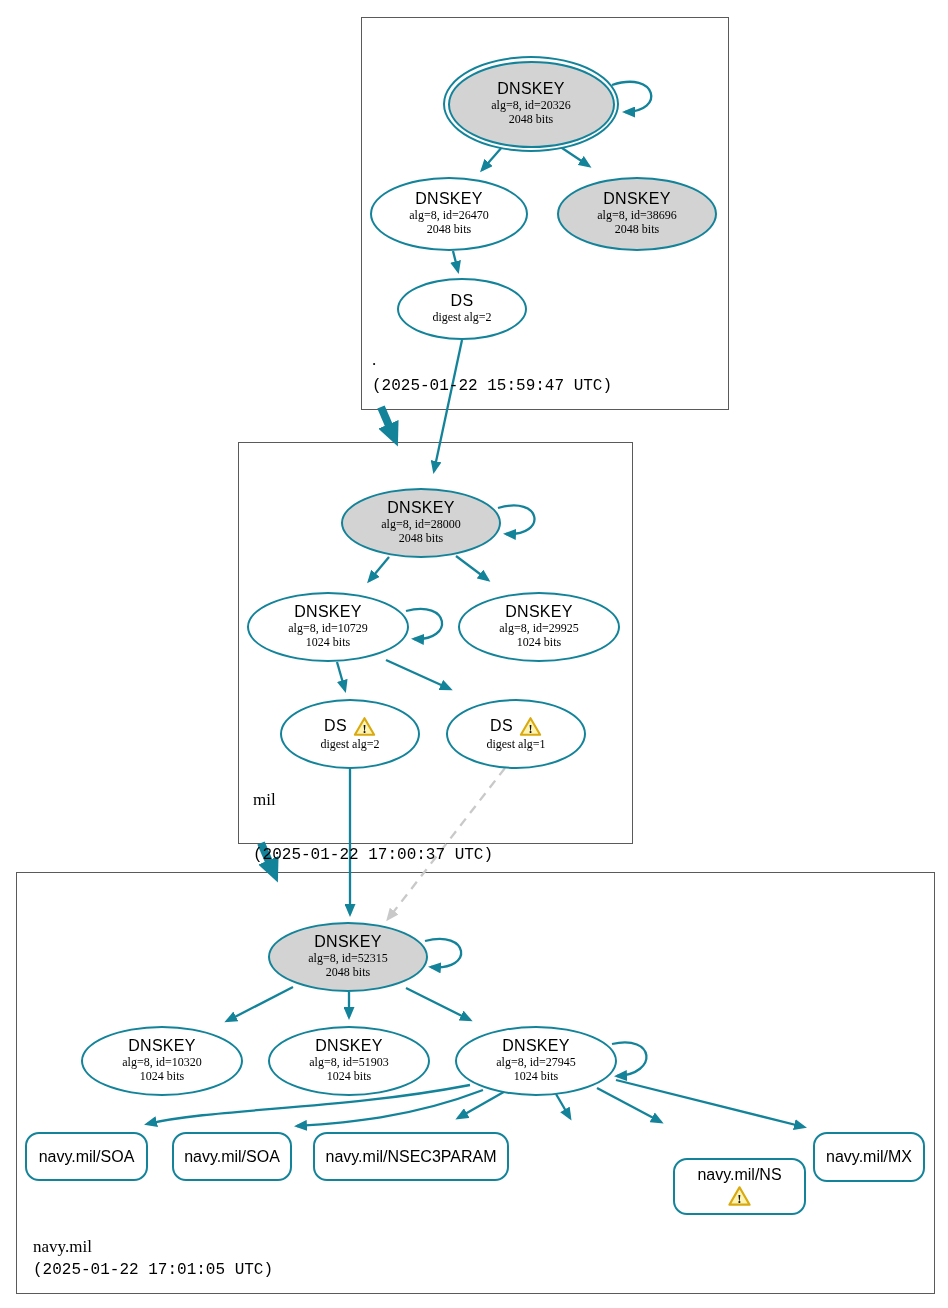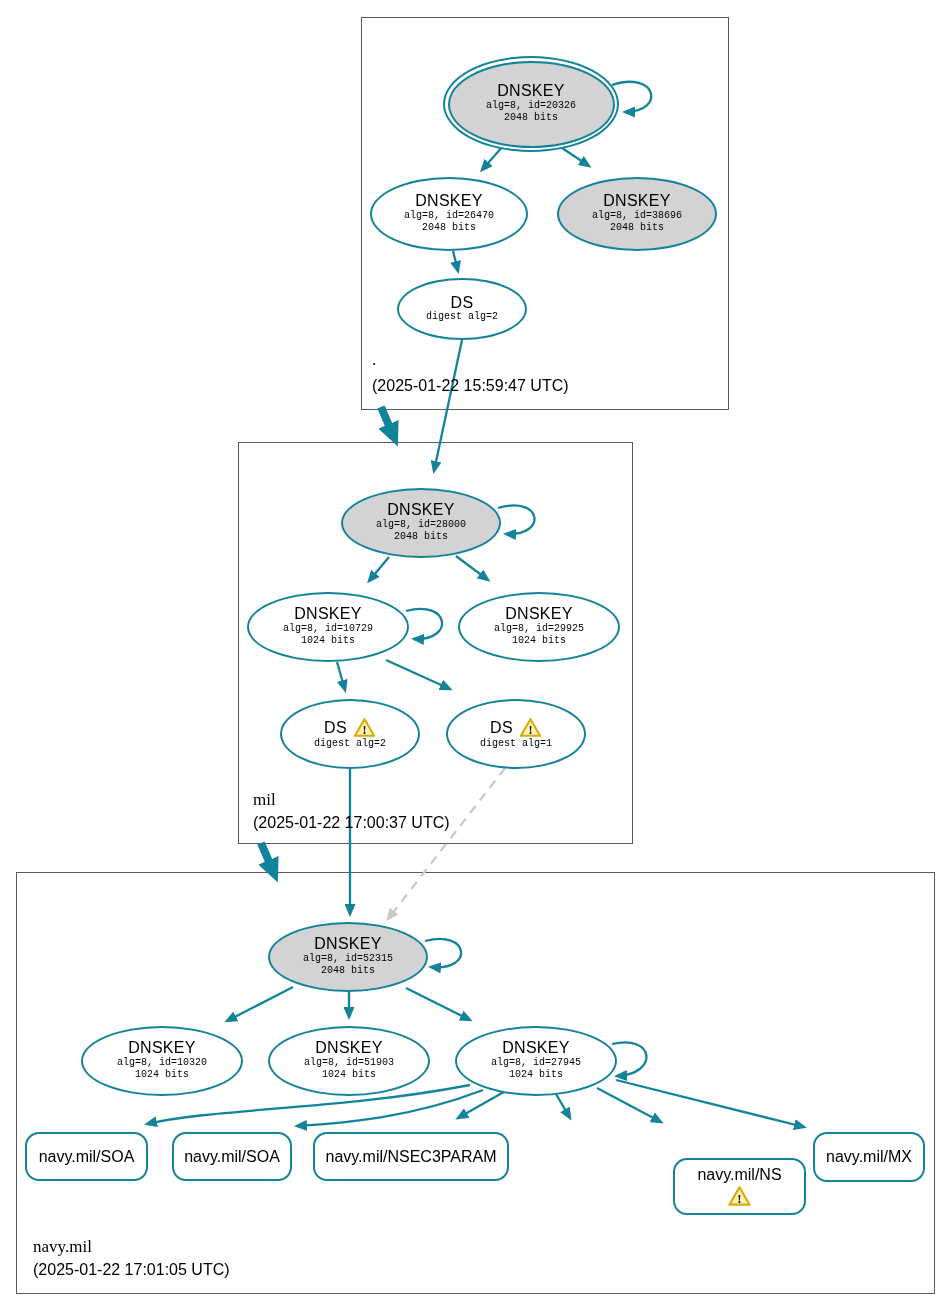--- a/index.html
+++ b/index.html
@@ -9,27 +9,27 @@
   #edges{position:absolute;left:0;top:0;z-index:2;pointer-events:none;}
   .node{position:absolute;border:2.4px solid #13839a;border-radius:50%;background:#fff;
         display:flex;flex-direction:column;align-items:center;justify-content:center;
         text-align:right;z-index:3;box-sizing:border-box;}
   .node.gray{background:#d3d3d3;}
   .node.dblring{background:#fff;}
   .node.dblring::before{content:"";position:absolute;inset:2.5px;border:2.4px solid #13839a;
         border-radius:50%;background:#d3d3d3;z-index:0;}
   .node>*{position:relative;z-index:1;}
   .nt{font-size:16px;line-height:1.05;letter-spacing:.3px;}
-  .na{font-family:Liberation Mono, monospace;font-size:10px;line-height:1.22;}
+  .na{font-family:Liberation Serif, serif;font-size:12px;line-height:1.22;}
   .titlerow{display:flex;align-items:center;justify-content:center;gap:6px;line-height:1;}
   .rrset{position:absolute;border:2.4px solid #13839a;border-radius:14px;background:#fff;
         display:flex;flex-direction:column;align-items:center;justify-content:center;
         font-size:16px;z-index:3;box-sizing:border-box;gap:1px;}
   .zlabel{position:absolute;font-family:"Liberation Serif",serif;font-size:17px;z-index:3;}
-  .zts{position:absolute;font-family:Liberation Sans, sans-serif;font-size:16px;z-index:3;}
+  .zts{position:absolute;font-family:Liberation Mono, monospace;font-size:16px;z-index:3;}
   .warn{display:inline-block;vertical-align:middle;}
 </style>
 </head>
 <body>
 
 <div id="stage">
 
   <div class="zonebox" style="left:361px;top:17px;width:366px;height:391px;"></div>
   <div class="zonebox" style="left:238px;top:442px;width:393px;height:400px;"></div>
   <div class="zonebox" style="left:16px;top:872px;width:917px;height:420px;"></div>
@@ -141,21 +141,21 @@
       <span class="nt">DS</span>
       <svg class="warn" width="23" height="21" viewBox="0 0 26 24">
         <path d="M13 2.5 L24 21.5 H2 Z" fill="#fdf3b3" stroke="#d9a90f" stroke-width="2.4" stroke-linejoin="round"></path>
         <text x="13" y="19.5" text-anchor="middle" font-size="14" font-weight="bold" fill="#111" font-family="Liberation Serif,serif">!</text>
       </svg>
     </div>
     <div class="na">digest alg=1</div>
   </div>
 
   <div class="zlabel" style="left:253px;top:790px;">mil</div>
-  <div class="zts" style="left:253px;top:814px;">(2025-01-22 17:00:37 UTC)</div>
+  <div class="zts" style="left:253px;top:846px;">(2025-01-22 17:00:37 UTC)</div>
 
   <div class="node gray" style="left:268px;top:922px;width:160px;height:70px;">
     <div class="nt">DNSKEY</div>
     <div class="na">alg=8, id=52315</div>
     <div class="na">2048 bits</div>
   </div>
 
   <div class="node" style="left:81px;top:1026px;width:162px;height:70px;">
     <div class="nt">DNSKEY</div>
     <div class="na">alg=8, id=10320</div>

